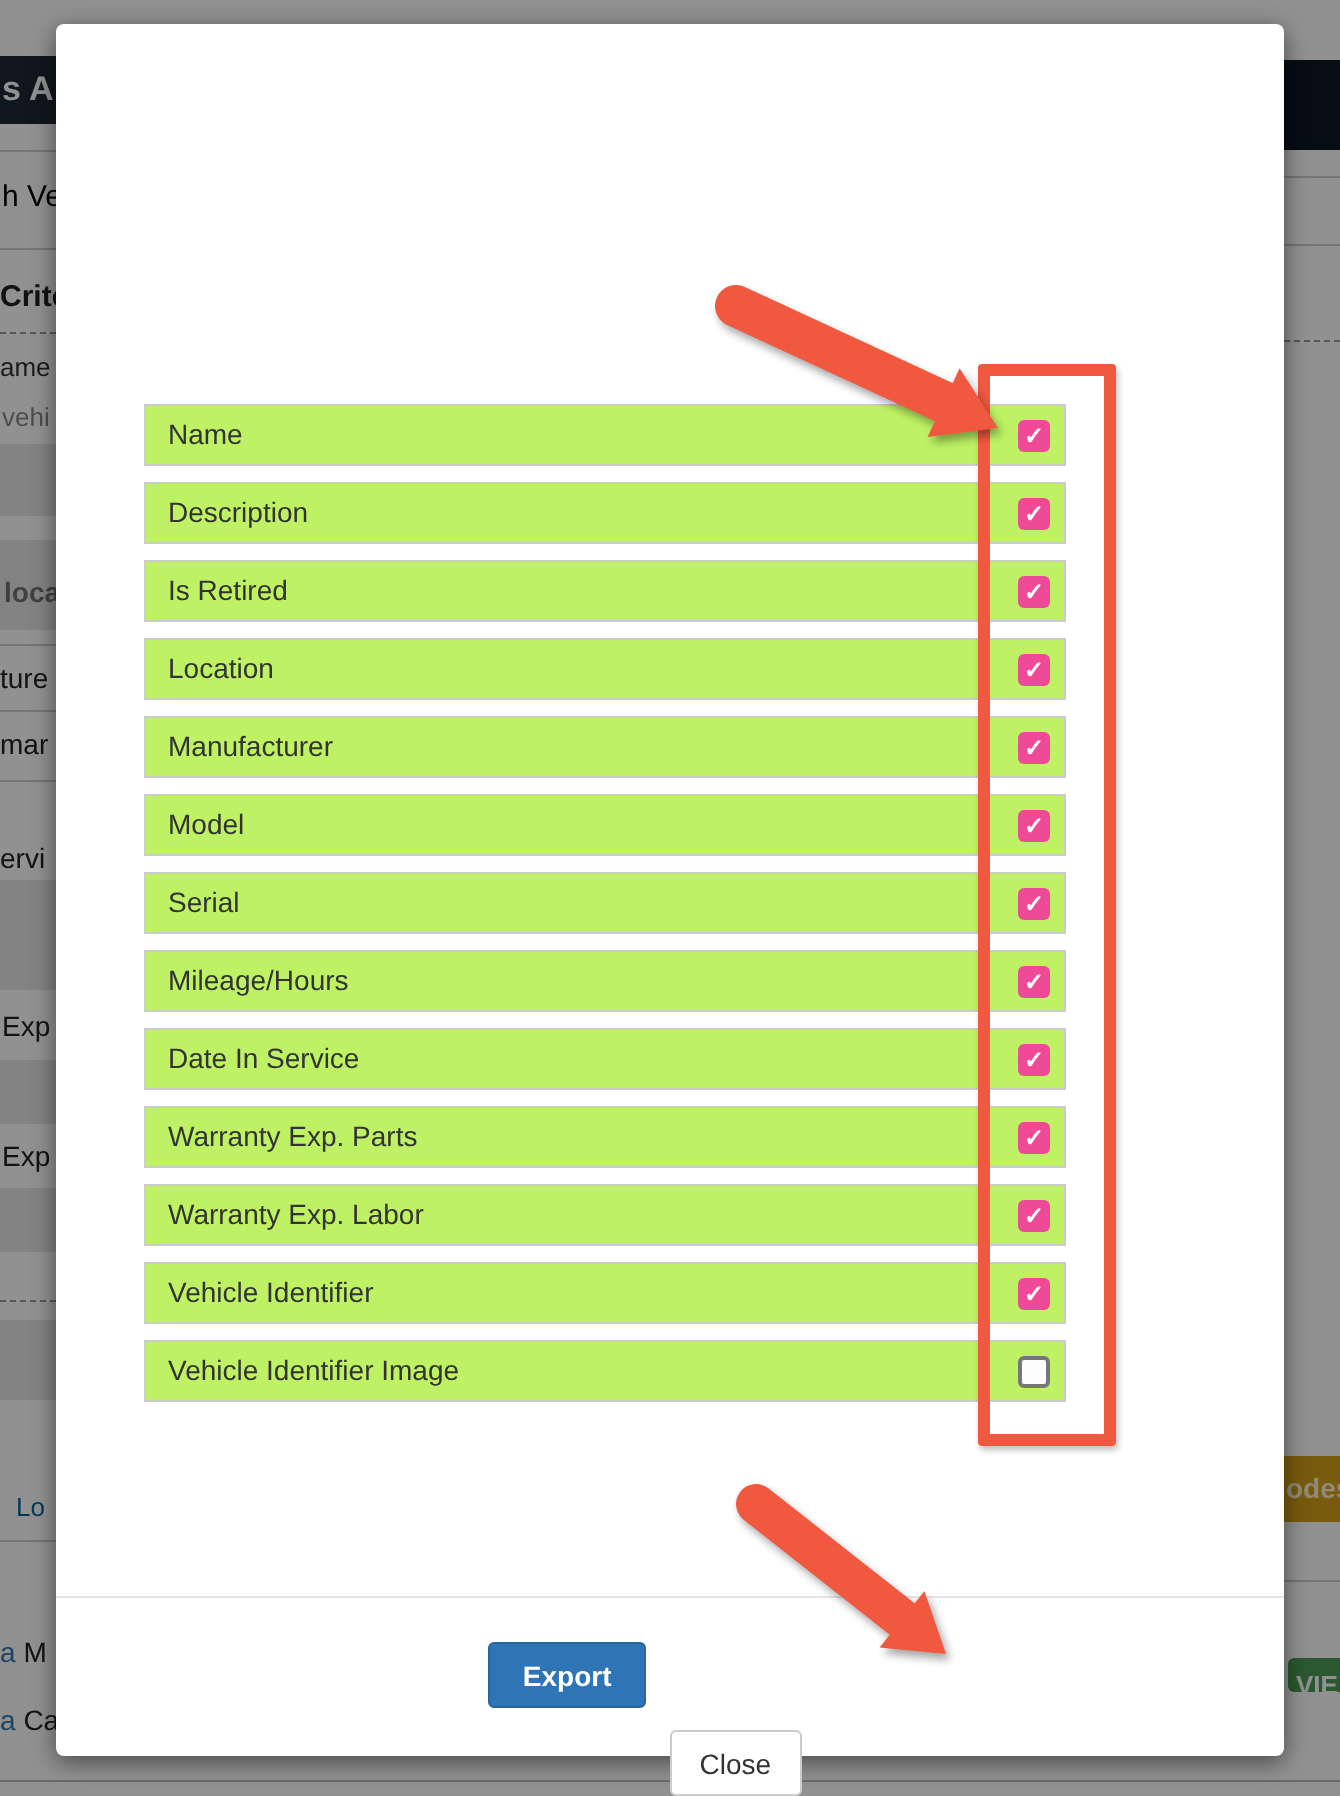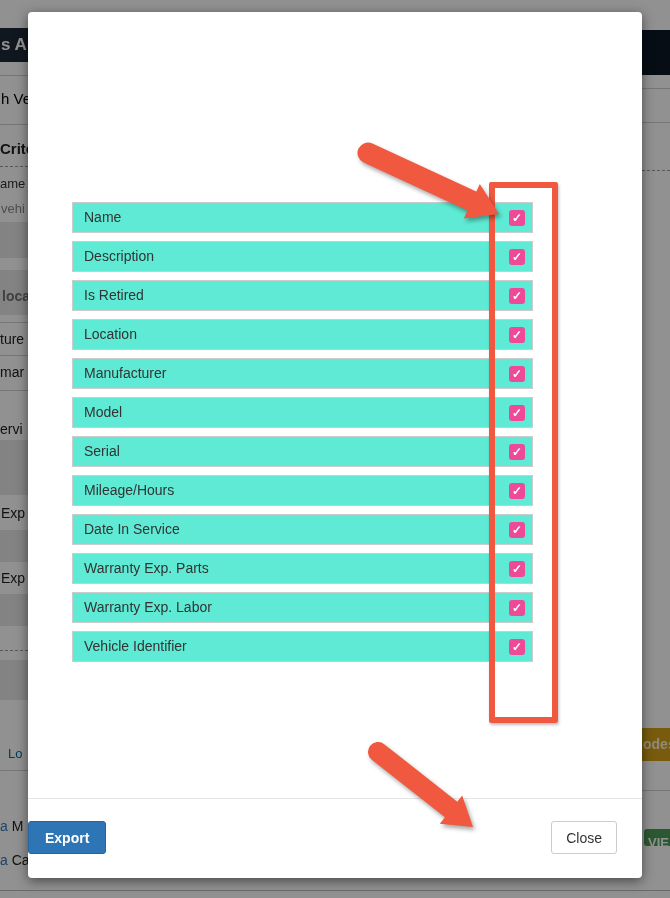--- a/index.html
+++ b/index.html
@@ -63,42 +63,42 @@
   }
   .info-box {
     position:absolute; left:24px; top:88px; width:566px;
     background:#d5dde9; border-left:4px solid #7e95b1;
     padding:11px 15px 12px 14px;
     font-size:14px; line-height:22px; color:#29628f;
   }
   .field-list { position:absolute; left:44px; top:190px; width:461px; }
   .field-row {
     position:relative; height:31px; margin-bottom:8px;
-    background:#5eead4; border:1px solid #cccccc;
+    background:#bef264; border:1px solid #cccccc;
     font-size:14px; color:#333; line-height:29px; padding-left:11px;
     cursor:move;
   }
   .checkbox {
     position:absolute; right:7px; top:7px; width:16px; height:16px;
     border-radius:3px; cursor:pointer;
     text-align:center; font-size:12px; line-height:16px; color:#fff; font-weight:bold;
   }
   .checkbox.checked { background:#ee4a97; }
   .checkbox.unchecked { background:#fdfdfd; border:2px solid #777; }
 
   .modal-footer {
     position:absolute; left:0; right:0; top:786px; height:80px;
     border-top:1px solid #e5e5e5; padding:22px 25px 0 0;
-    display:flex; justify-content:space-between; gap:12px; align-items:flex-start;
+    display:flex; justify-content:center; gap:12px; align-items:flex-start;
   }
   .btn { height:33px; font-size:14px; border-radius:3px; cursor:pointer;
          font-family:"Liberation Sans", sans-serif; }
   .btn-export { background:#2e75b5; border:1px solid #28659c; color:#fff;
                 font-weight:bold; padding:0 16px; }
-  .btn-close  { background:#fff; border:1px solid #ccc; color:#333; padding:0 14px; }
+  .btn-close  { background:#fff; border:1px solid #ccc; color:#333; padding:0 14px;margin-top:44px; }
 
   
   .anno-rect {
     position:absolute; left:461px; top:170px; width:69px; height:541px;
     border:6px solid #f0583f; border-radius:2px; z-index:30; pointer-events:none;
     box-shadow:1px 2px 3px rgba(0,0,0,0.25);
   }
   .anno-svg { position:absolute; inset:0; width:670px; height:898px;
               z-index:40; pointer-events:none; }
   .arrow { filter:drop-shadow(2px 3px 2px rgba(0,0,0,0.35)); }
@@ -156,20 +156,21 @@
       <div class="field-row"><span>Is Retired</span><span class="checkbox checked">✓</span></div>
       <div class="field-row"><span>Location</span><span class="checkbox checked">✓</span></div>
       <div class="field-row"><span>Manufacturer</span><span class="checkbox checked">✓</span></div>
       <div class="field-row"><span>Model</span><span class="checkbox checked">✓</span></div>
       <div class="field-row"><span>Serial</span><span class="checkbox checked">✓</span></div>
       <div class="field-row"><span>Mileage/Hours</span><span class="checkbox checked">✓</span></div>
       <div class="field-row"><span>Date In Service</span><span class="checkbox checked">✓</span></div>
       <div class="field-row"><span>Warranty Exp. Parts</span><span class="checkbox checked">✓</span></div>
       <div class="field-row"><span>Warranty Exp. Labor</span><span class="checkbox checked">✓</span></div>
       <div class="field-row"><span>Vehicle Identifier</span><span class="checkbox checked">✓</span></div>
+      <div class="field-row"><span>Vehicle Identifier Image</span><span class="checkbox unchecked"></span></div>
     </div>
 
   <div class="anno-rect"></div>
 
   <div class="modal-footer">
     <button class="btn btn-export">Export</button>
     <button class="btn btn-close">Close</button>
   </div>
 </div>
 

